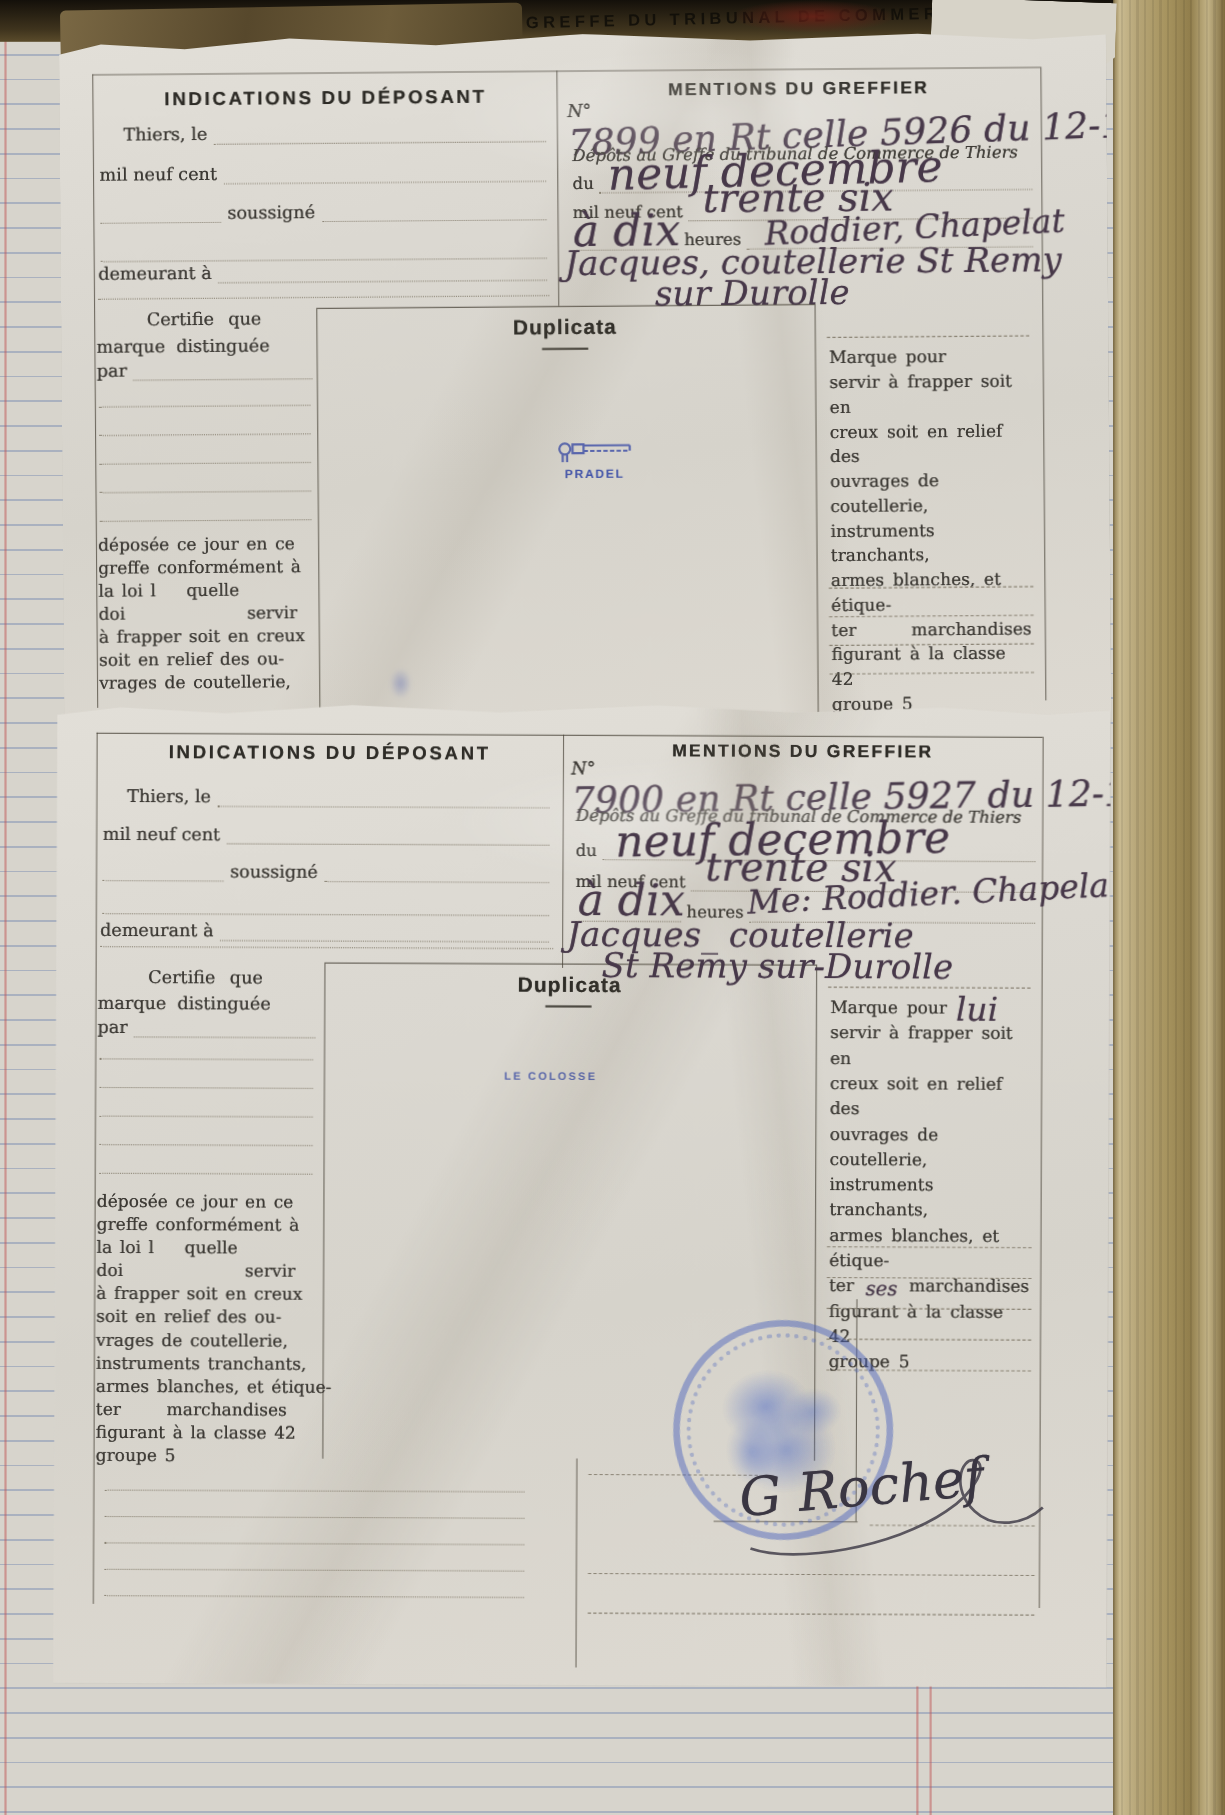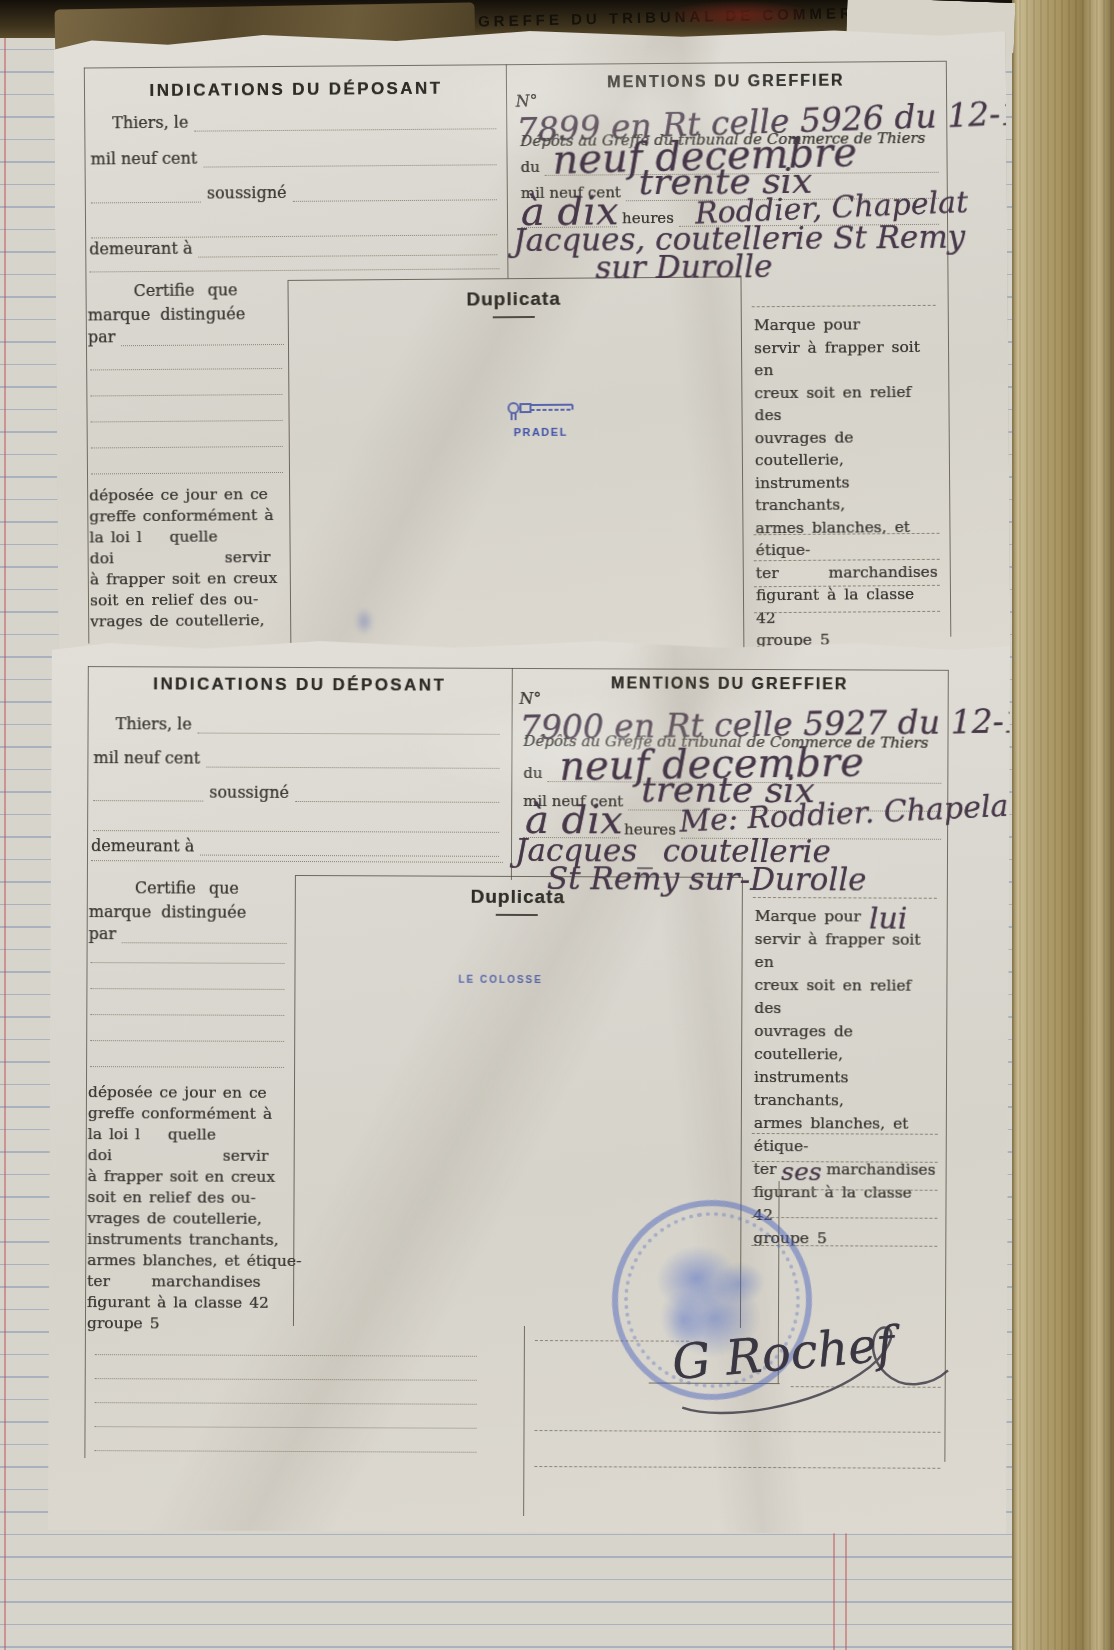--- a/index.html
+++ b/index.html
@@ -292,21 +292,21 @@
       </div>
       <div>
           <div class="">servir à frapper soit en</div>
           <div class="">creux soit en relief des</div>
           <div class="">ouvrages de coutellerie,</div>
           <div class="">instruments tranchants,</div>
           <div class="">armes blanches, et étique-</div>
         </div>
       <div class="terrow">
         <span>ter</span>
-        <span class="hw" style="font-size:25px;line-height:18px;">ses</span>
+        <span class="hw" style="font-size:18px;line-height:18px;">ses</span>
         <span>marchandises</span>
       </div>
       <div>figurant à la classe 42</div>
       <div>groupe 5</div>
     </div>
     <div class="abs dashline" style="left:702px;top:492px;width:186px;"></div>
     <div class="abs dashline" style="left:702px;top:520px;width:186px;"></div>
     <div class="abs dashline" style="left:702px;top:548px;width:186px;"></div>
     <div class="abs dashline" style="left:702px;top:576px;width:186px;"></div>
     <div class="abs dashline" style="left:702px;top:604px;width:186px;"></div>

